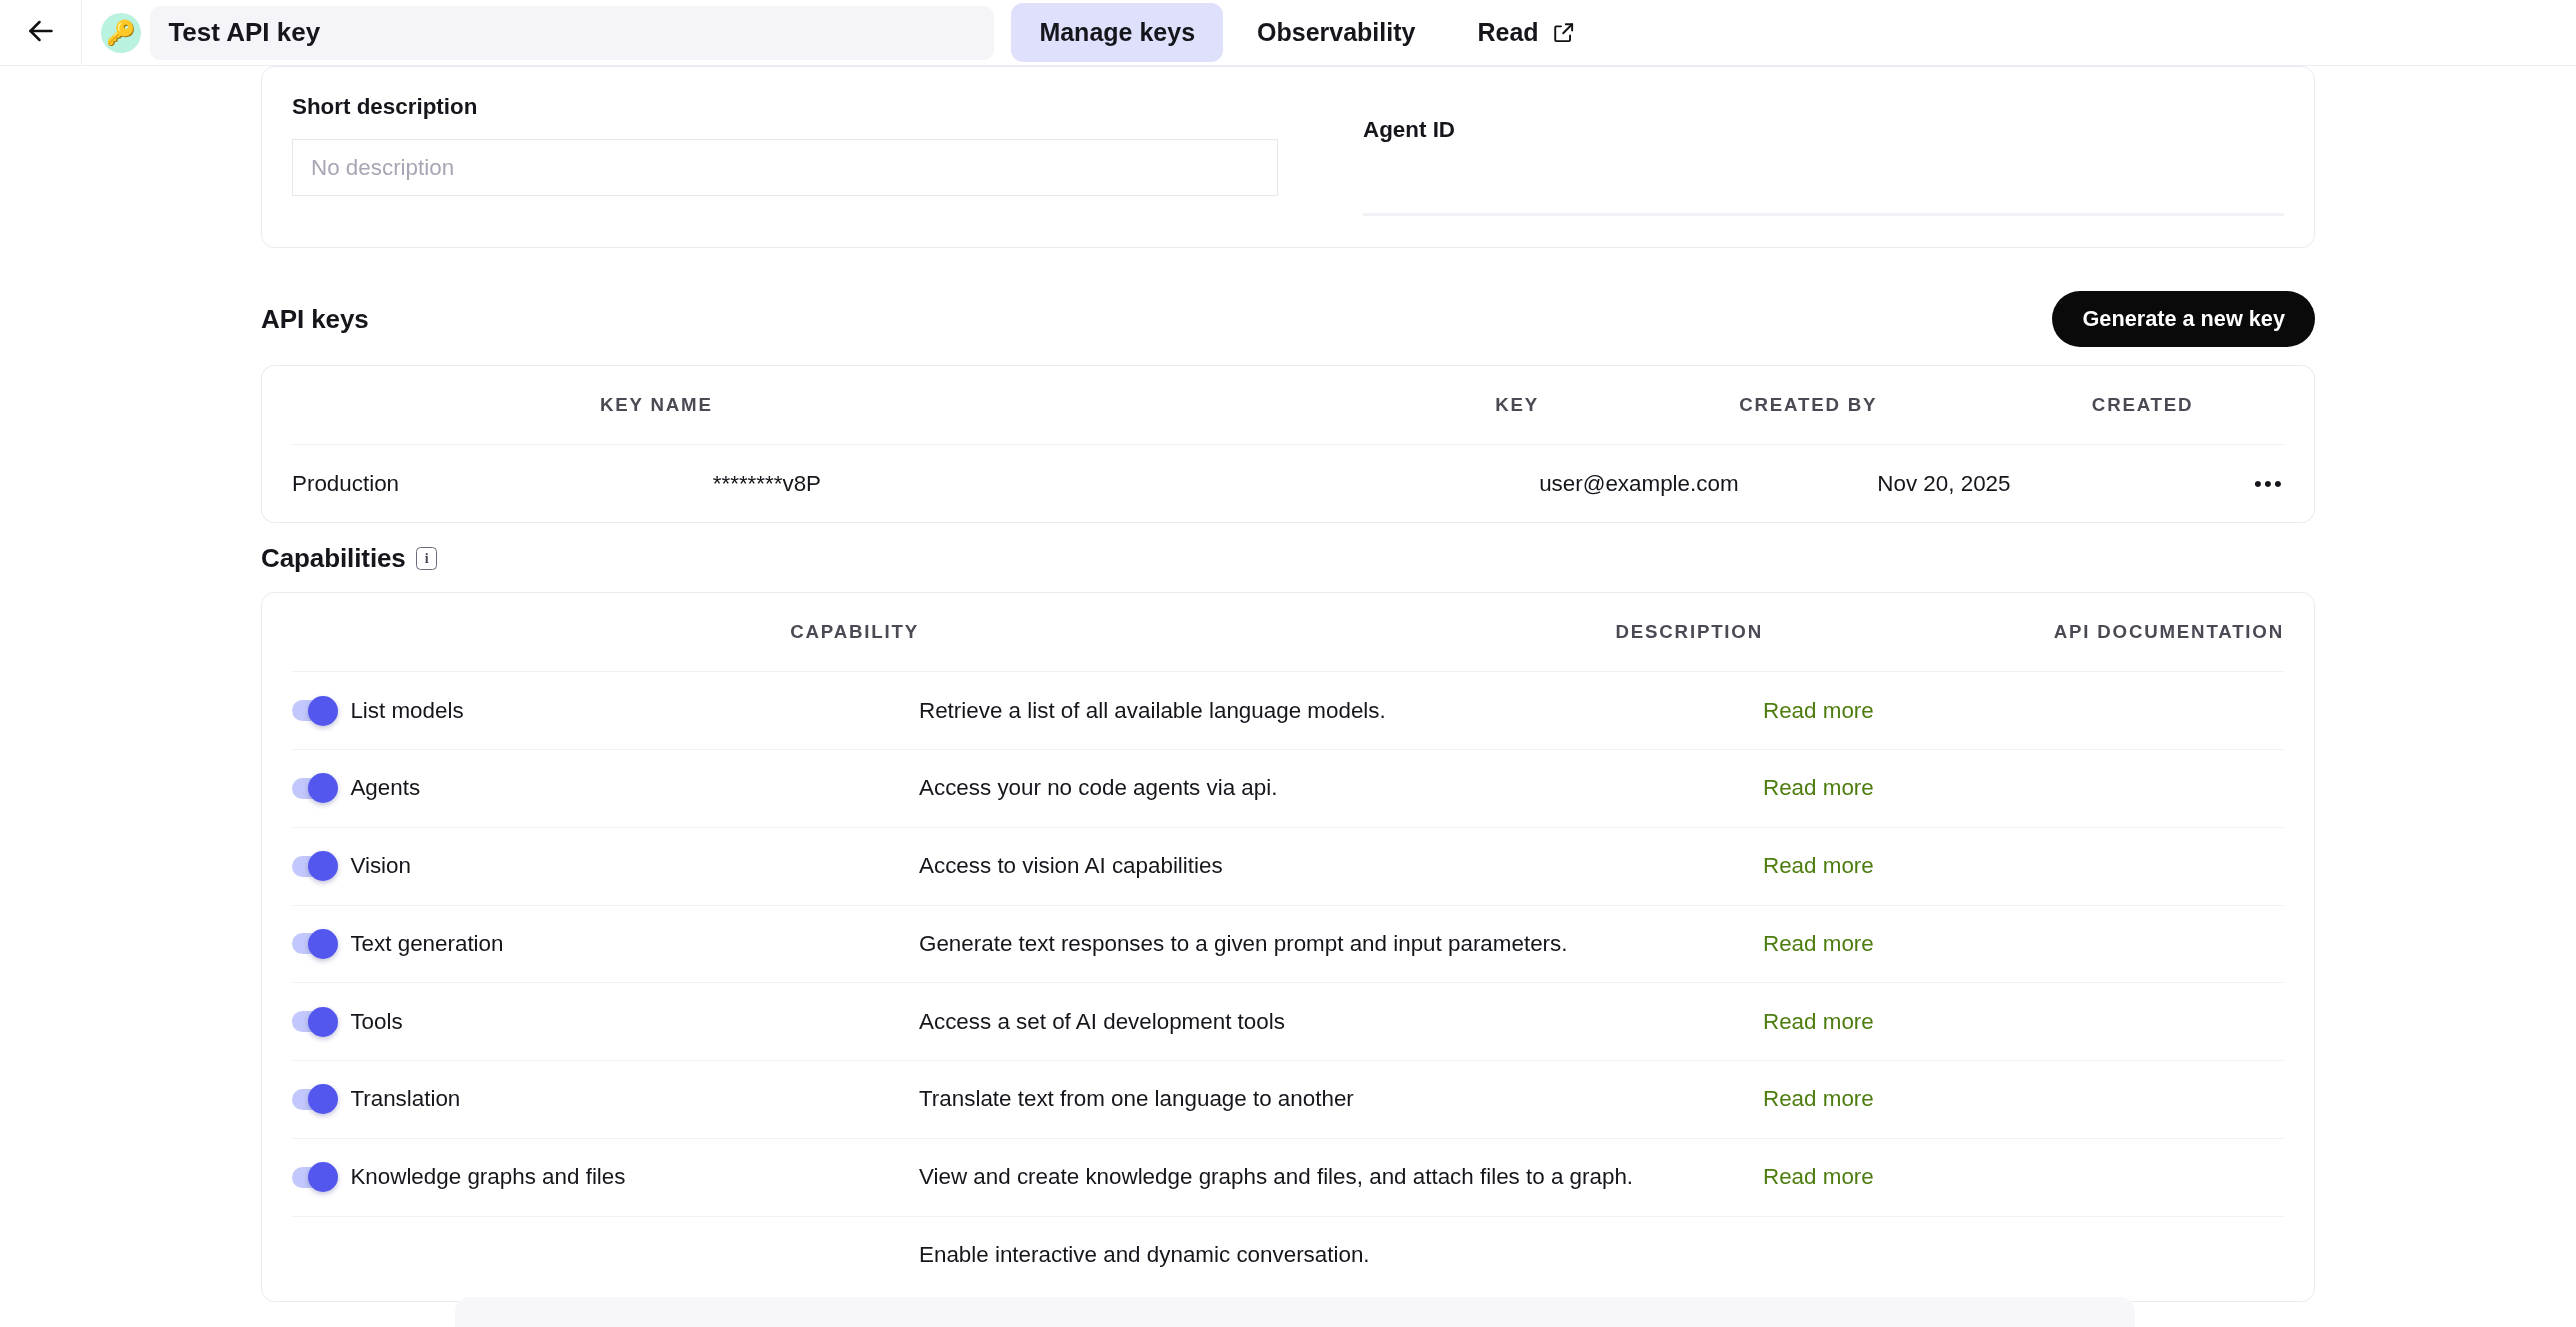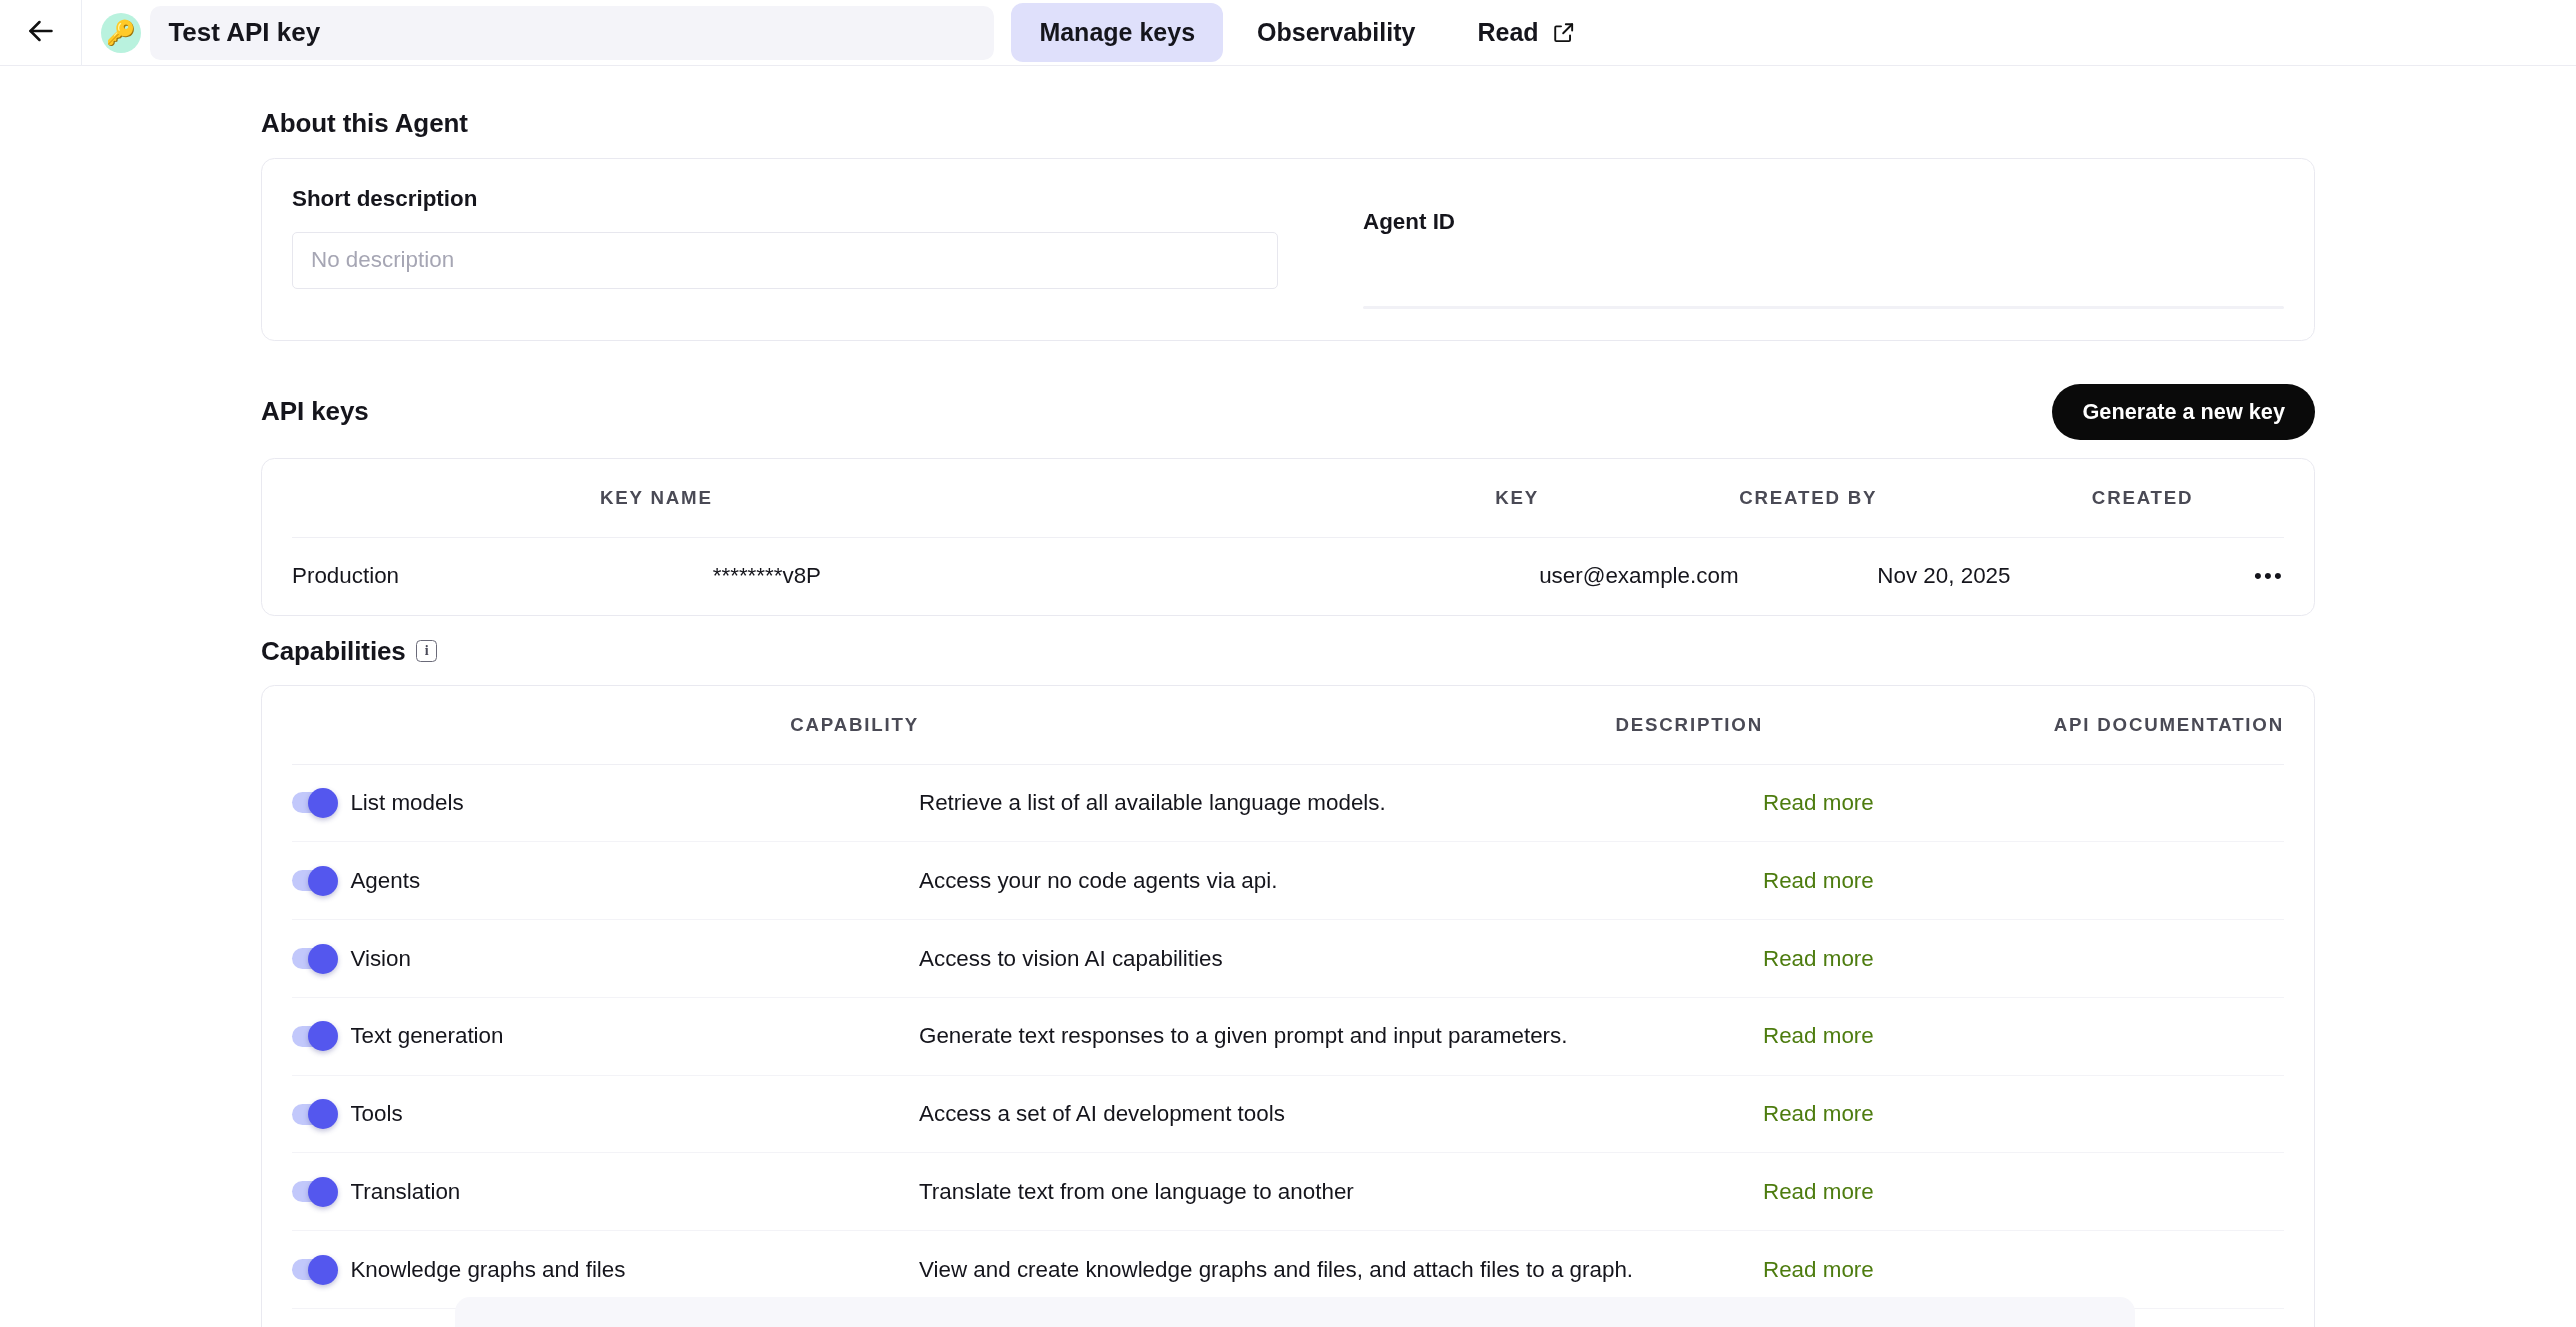--- a/index.html
+++ b/index.html
@@ -90,21 +90,21 @@
   .about-card { padding: 27px 30px 31px 30px; display: flex; }
   .about-col-left { width: 1038px; }
   .about-col-right { flex: 1; padding-left: 33px; display:flex; flex-direction:column;margin-top:23px; }
   .field-label {
     font-size: 22.4px; font-weight: 700; color: #15151c;
     margin-bottom: 19.4px;
   }
   .desc-input {
     width: 986px; height: 57px;
     border: 1.5px solid #e7e7ee;
-    border-radius: 5px;
+    border-radius: 0;
     font-family: "Liberation Sans", sans-serif;
     font-size: 22.4px;
     color: #15151c;
     padding: 0 18px;
     outline: none;
     background: #fff;
   }
   .desc-input::placeholder { color: #a6a6b4; }
   .agentid-value {
     font-size: 22.4px; color: #15151c; min-height: 30px;
@@ -247,21 +247,20 @@
           <path d="M20 4l-8.5 8.5"></path>
           <path d="M18 14.5V19a1 1 0 0 1-1 1H5a1 1 0 0 1-1-1V7a1 1 0 0 1 1-1h4.5"></path>
         </svg>
       </span>
     </div>
   </div>
 </div>
 
 <div class="page">
 
-  <div class="section-title about-head">About this Agent</div>
 
   <div class="card about-card">
     <div class="about-col-left">
       <div class="field-label">Short description</div>
       <input class="desc-input" type="text" placeholder="No description" style="">
     </div>
     <div class="about-col-right">
       <div class="field-label">Agent ID</div>
       <div class="agentid-value"></div>
       <div class="agentid-rule"></div>

